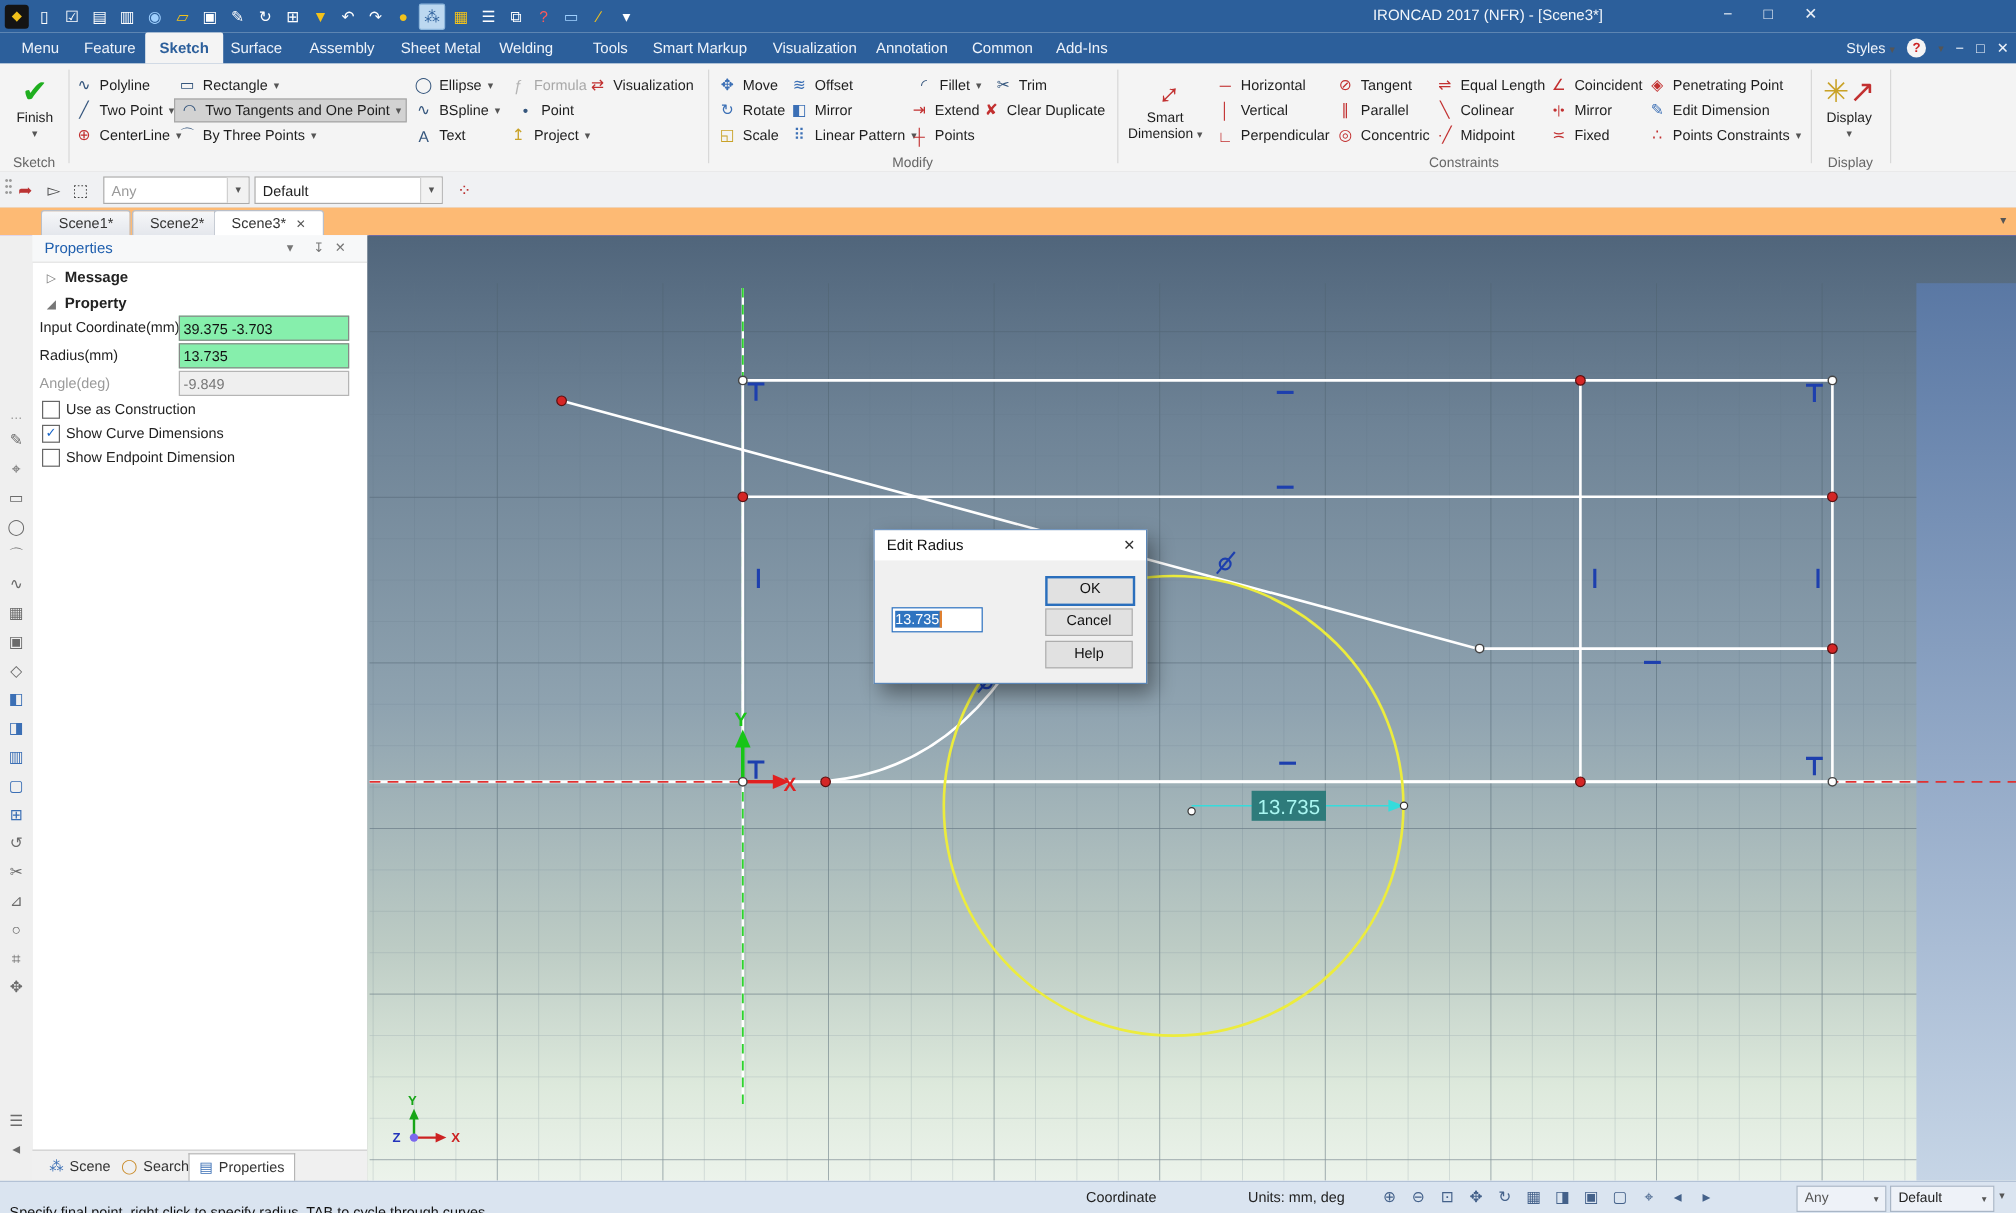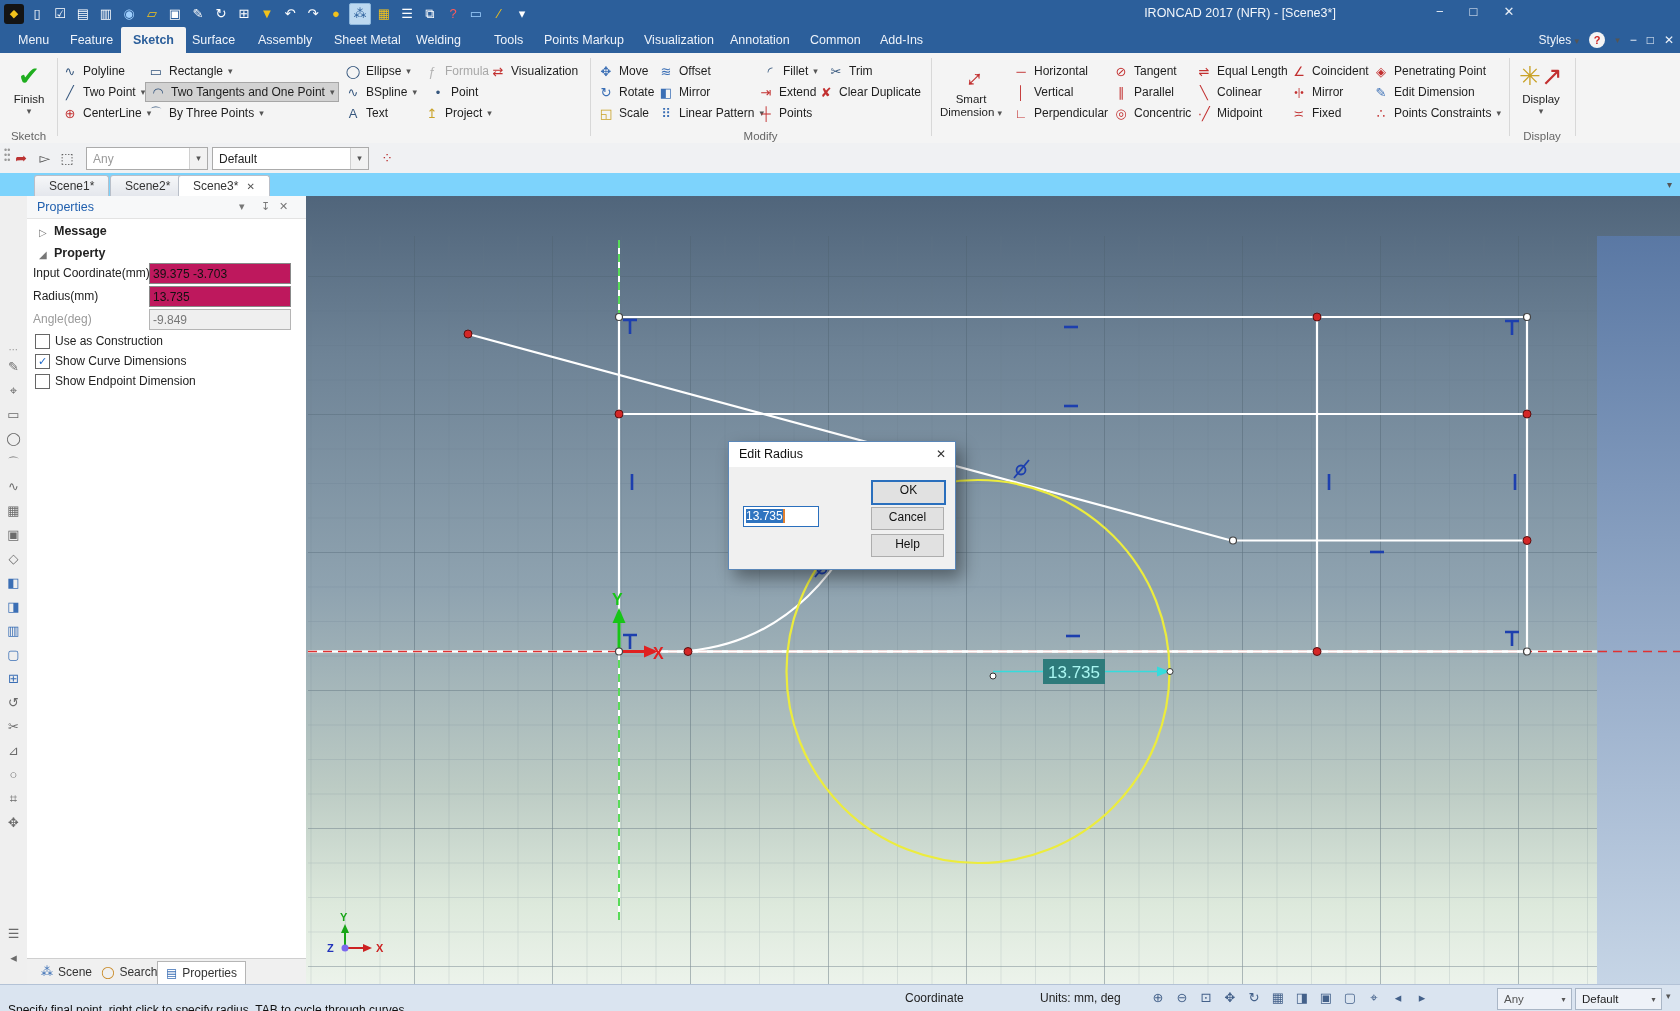--- a/index.html
+++ b/index.html
@@ -40,21 +40,21 @@
   
   .seltb{position:absolute;left:0;top:143px;width:1680px;height:30px;background:#f0f1f3;border-bottom:1px solid #d5d5d5;}
   .sep-dots{position:absolute;left:4px;top:5px;width:4px;height:20px;color:#9a9a9a;font-size:9px;line-height:5px;}
   .sicon{position:absolute;top:4px;width:22px;height:22px;text-align:center;line-height:22px;font-size:14px;color:#4a4a4a;}
   .combo{position:absolute;top:4px;height:21px;background:#fff;border:1px solid #ababab;display:flex;align-items:center;}
   .combo .ctext{flex:1;padding:0 6px;font-size:12px;}
   .combo .ctext.ph{color:#9a9a9a;}
   .combo .cbtn{width:17px;height:100%;border-left:1px solid #d0d0d0;background:#f2f2f2;text-align:center;
                line-height:20px;font-size:9px;color:#555;}
   
-  .scenebar{position:absolute;left:0;top:173px;width:1680px;height:23px;background:#7dd3fc;border-bottom:1px solid #8b5cf6;}
+  .scenebar{position:absolute;left:0;top:173px;width:1680px;height:23px;background:#fdba74;border-bottom:1px solid #8b5cf6;}
   .stab{position:absolute;top:2px;height:21px;line-height:21px;padding:0 14px;font-size:12px;color:#333;
         background:linear-gradient(#f6f7f9,#e3e6ec);border:1px solid #b9bfc9;border-bottom:none;border-radius:3px 3px 0 0;}
   .stab.active{background:#fff;font-weight:normal;}
   .stab .tclose{margin-left:8px;font-size:10px;color:#555;}
   .scaret{position:absolute;right:8px;top:6px;font-size:10px;color:#555;}
   
   .lstrip{position:absolute;left:0;top:196px;width:27px;height:788px;background:#efefef;border-right:1px solid #c9c9c9;}
   .lstrip .handle{display:block;text-align:center;color:#9a9a9a;margin-top:148px;font-size:10px;}
   .li{display:block;width:27px;height:24px;text-align:center;line-height:24px;font-size:13px;color:#6b6b6b;}
   .li.b{color:#3b6fb5;}
@@ -62,21 +62,21 @@
   
   .props{position:absolute;left:27px;top:196px;width:279px;height:788px;background:#fff;border-right:1px solid #c9c9c9;}
   .phead{position:absolute;left:0;top:0;width:100%;height:22px;background:#f7f8f9;border-bottom:1px solid #e3e3e3;}
   .phead .pt{position:absolute;left:10px;top:4px;color:#1f5fae;font-size:12.5px;}
   .phico{position:absolute;top:4px;color:#777;font-size:11px;}
   .psec{position:absolute;left:12px;font-size:12.5px;font-weight:bold;color:#222;}
   .pexp{position:absolute;left:12px;color:#777;font-size:10px;}
   .plbl{position:absolute;left:6px;font-size:12px;color:#222;white-space:nowrap;}
   .plbl.dis{color:#9a9a9a;}
   .pin{position:absolute;left:122px;width:134px;height:19px;border:1px solid #888;font-size:12px;padding:0 3px;
-       font-family:"Liberation Sans",sans-serif;background:#be185d;color:#111;}
+       font-family:"Liberation Sans",sans-serif;background:#86efac;color:#111;}
   .pin:disabled{background:#efefef;color:#777;border-color:#b5b5b5;}
   .cb{position:absolute;left:8px;width:13px;height:13px;border:1px solid #666;background:#fff;text-align:center;
       line-height:12px;font-size:11px;color:#1a66c9;}
   .cblbl{position:absolute;left:28px;font-size:12px;color:#222;}
   .ptabs{position:absolute;left:0;top:762px;width:100%;height:26px;background:#f0f0f0;border-top:1px solid #cfcfcf;}
   .ptab{position:absolute;top:2px;height:23px;line-height:23px;padding:0 8px;font-size:12px;color:#333;display:flex;gap:5px;align-items:center;}
   .ptab.active{background:#fff;border:1px solid #b5b5b5;border-bottom:none;}
   .ptico{font-size:12px;color:#3b6fb5;}
   
   .canvas{position:absolute;left:306px;top:196px;}
@@ -145,21 +145,21 @@
 
   <div class="menubar">
     <span class="mtab" style="left:6px">Menu</span>
     <span class="mtab" style="left:58px">Feature</span>
     <span class="mtab active" style="left:121px">Sketch</span>
     <span class="mtab" style="left:180px">Surface</span>
     <span class="mtab" style="left:246px">Assembly</span>
     <span class="mtab" style="left:322px">Sheet Metal</span>
     <span class="mtab" style="left:404px">Welding</span>
     <span class="mtab" style="left:482px">Tools</span>
-    <span class="mtab" style="left:532px">Points Markup</span>
+    <span class="mtab" style="left:532px">Smart Markup</span>
     <span class="mtab" style="left:632px">Visualization</span>
     <span class="mtab" style="left:718px">Annotation</span>
     <span class="mtab" style="left:798px">Common</span>
     <span class="mtab" style="left:868px">Add-Ins</span>
     <span class="mright">
       <span><span>Styles</span> <span class="car">▾</span></span>
       <span class="helpq">?</span>
       <span class="car">▾</span>
       <span>−</span>
       <span>□</span>
@@ -349,20 +349,21 @@
       </div>
     <div class="ri" style="left:1373px;top:30px">
         <span class="ric c-blu">✎</span>
         <span class="rl">Edit Dimension</span>
       </div>
     <div class="ri" style="left:1373px;top:51px">
         <span class="ric c-red">∴</span>
         <span class="rl">Points Constraints</span>
         <span class="car">▾</span>
       </div>
+    <div class="glabel" style="left:931px;width:578px">Constraints</div>
 
     <div class="bigbtn" style="left:1510px;width:62px">
       <span class="bic"><span class="c-gold">✳</span><span class="c-red">↗</span></span>
       <span class="bl">Display</span>
       <span class="car">▾</span>
     </div>
     <div class="glabel" style="left:1509px;width:66px">Display</div>
   </div>
 
   <div class="seltb">

